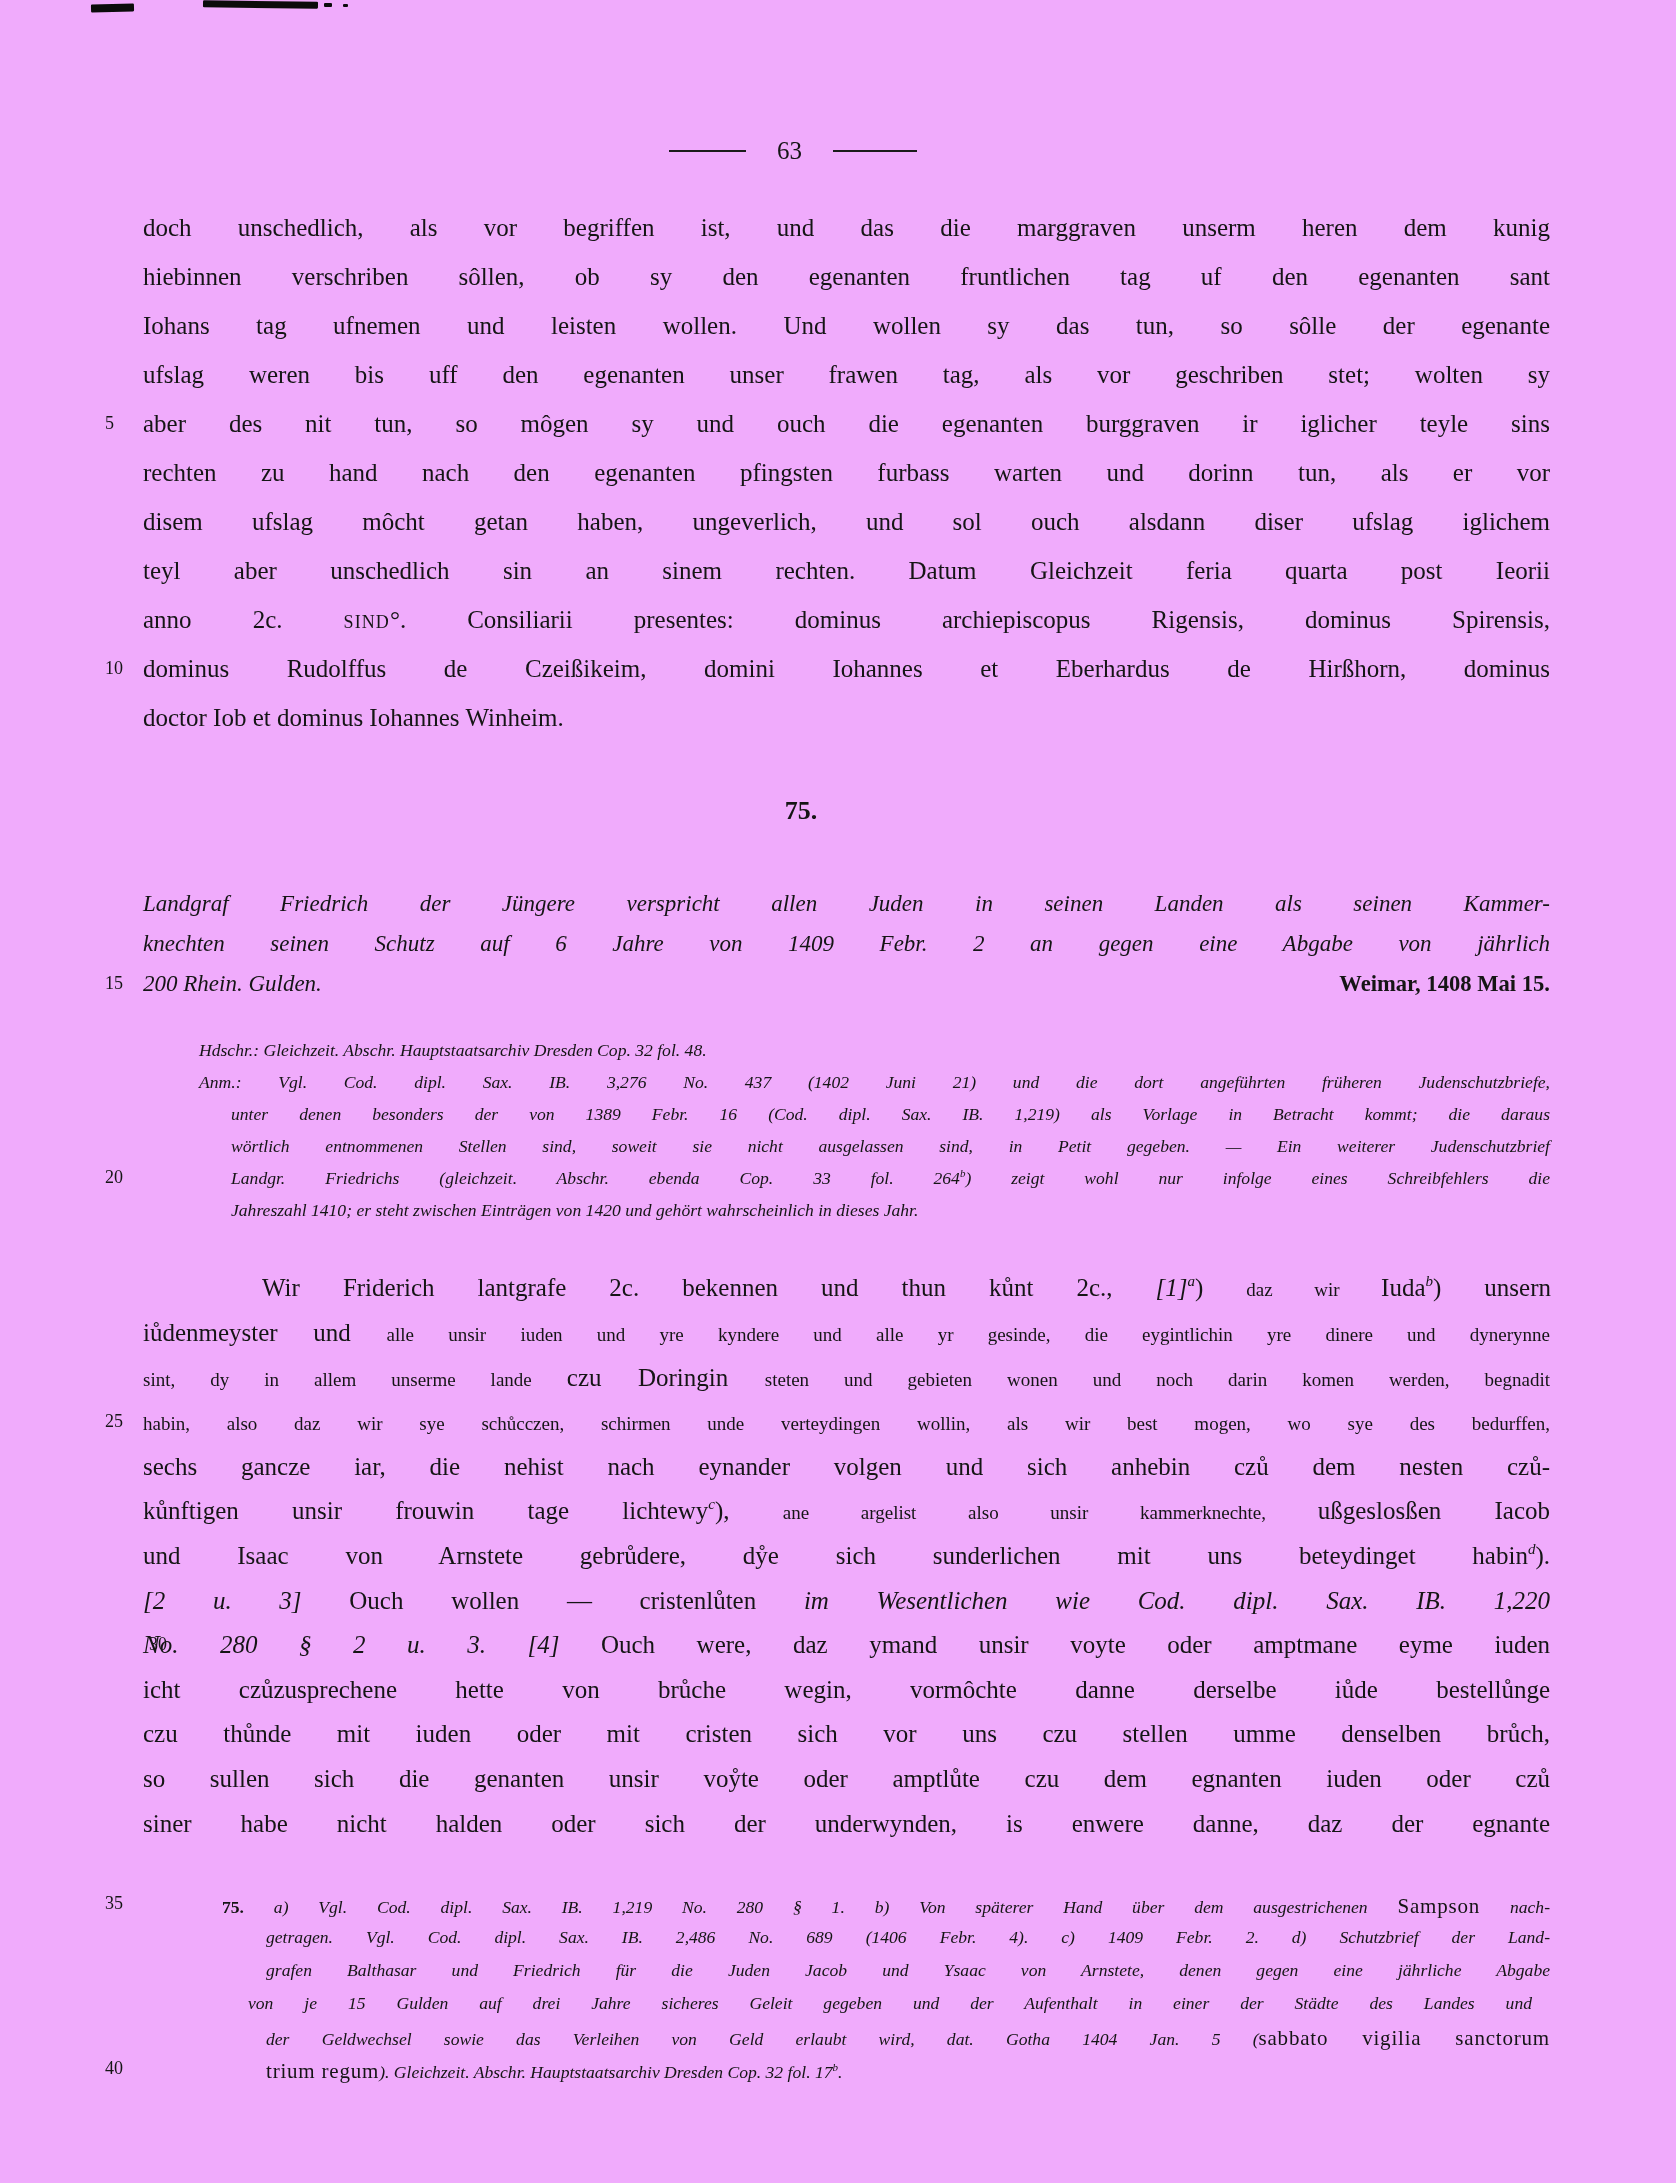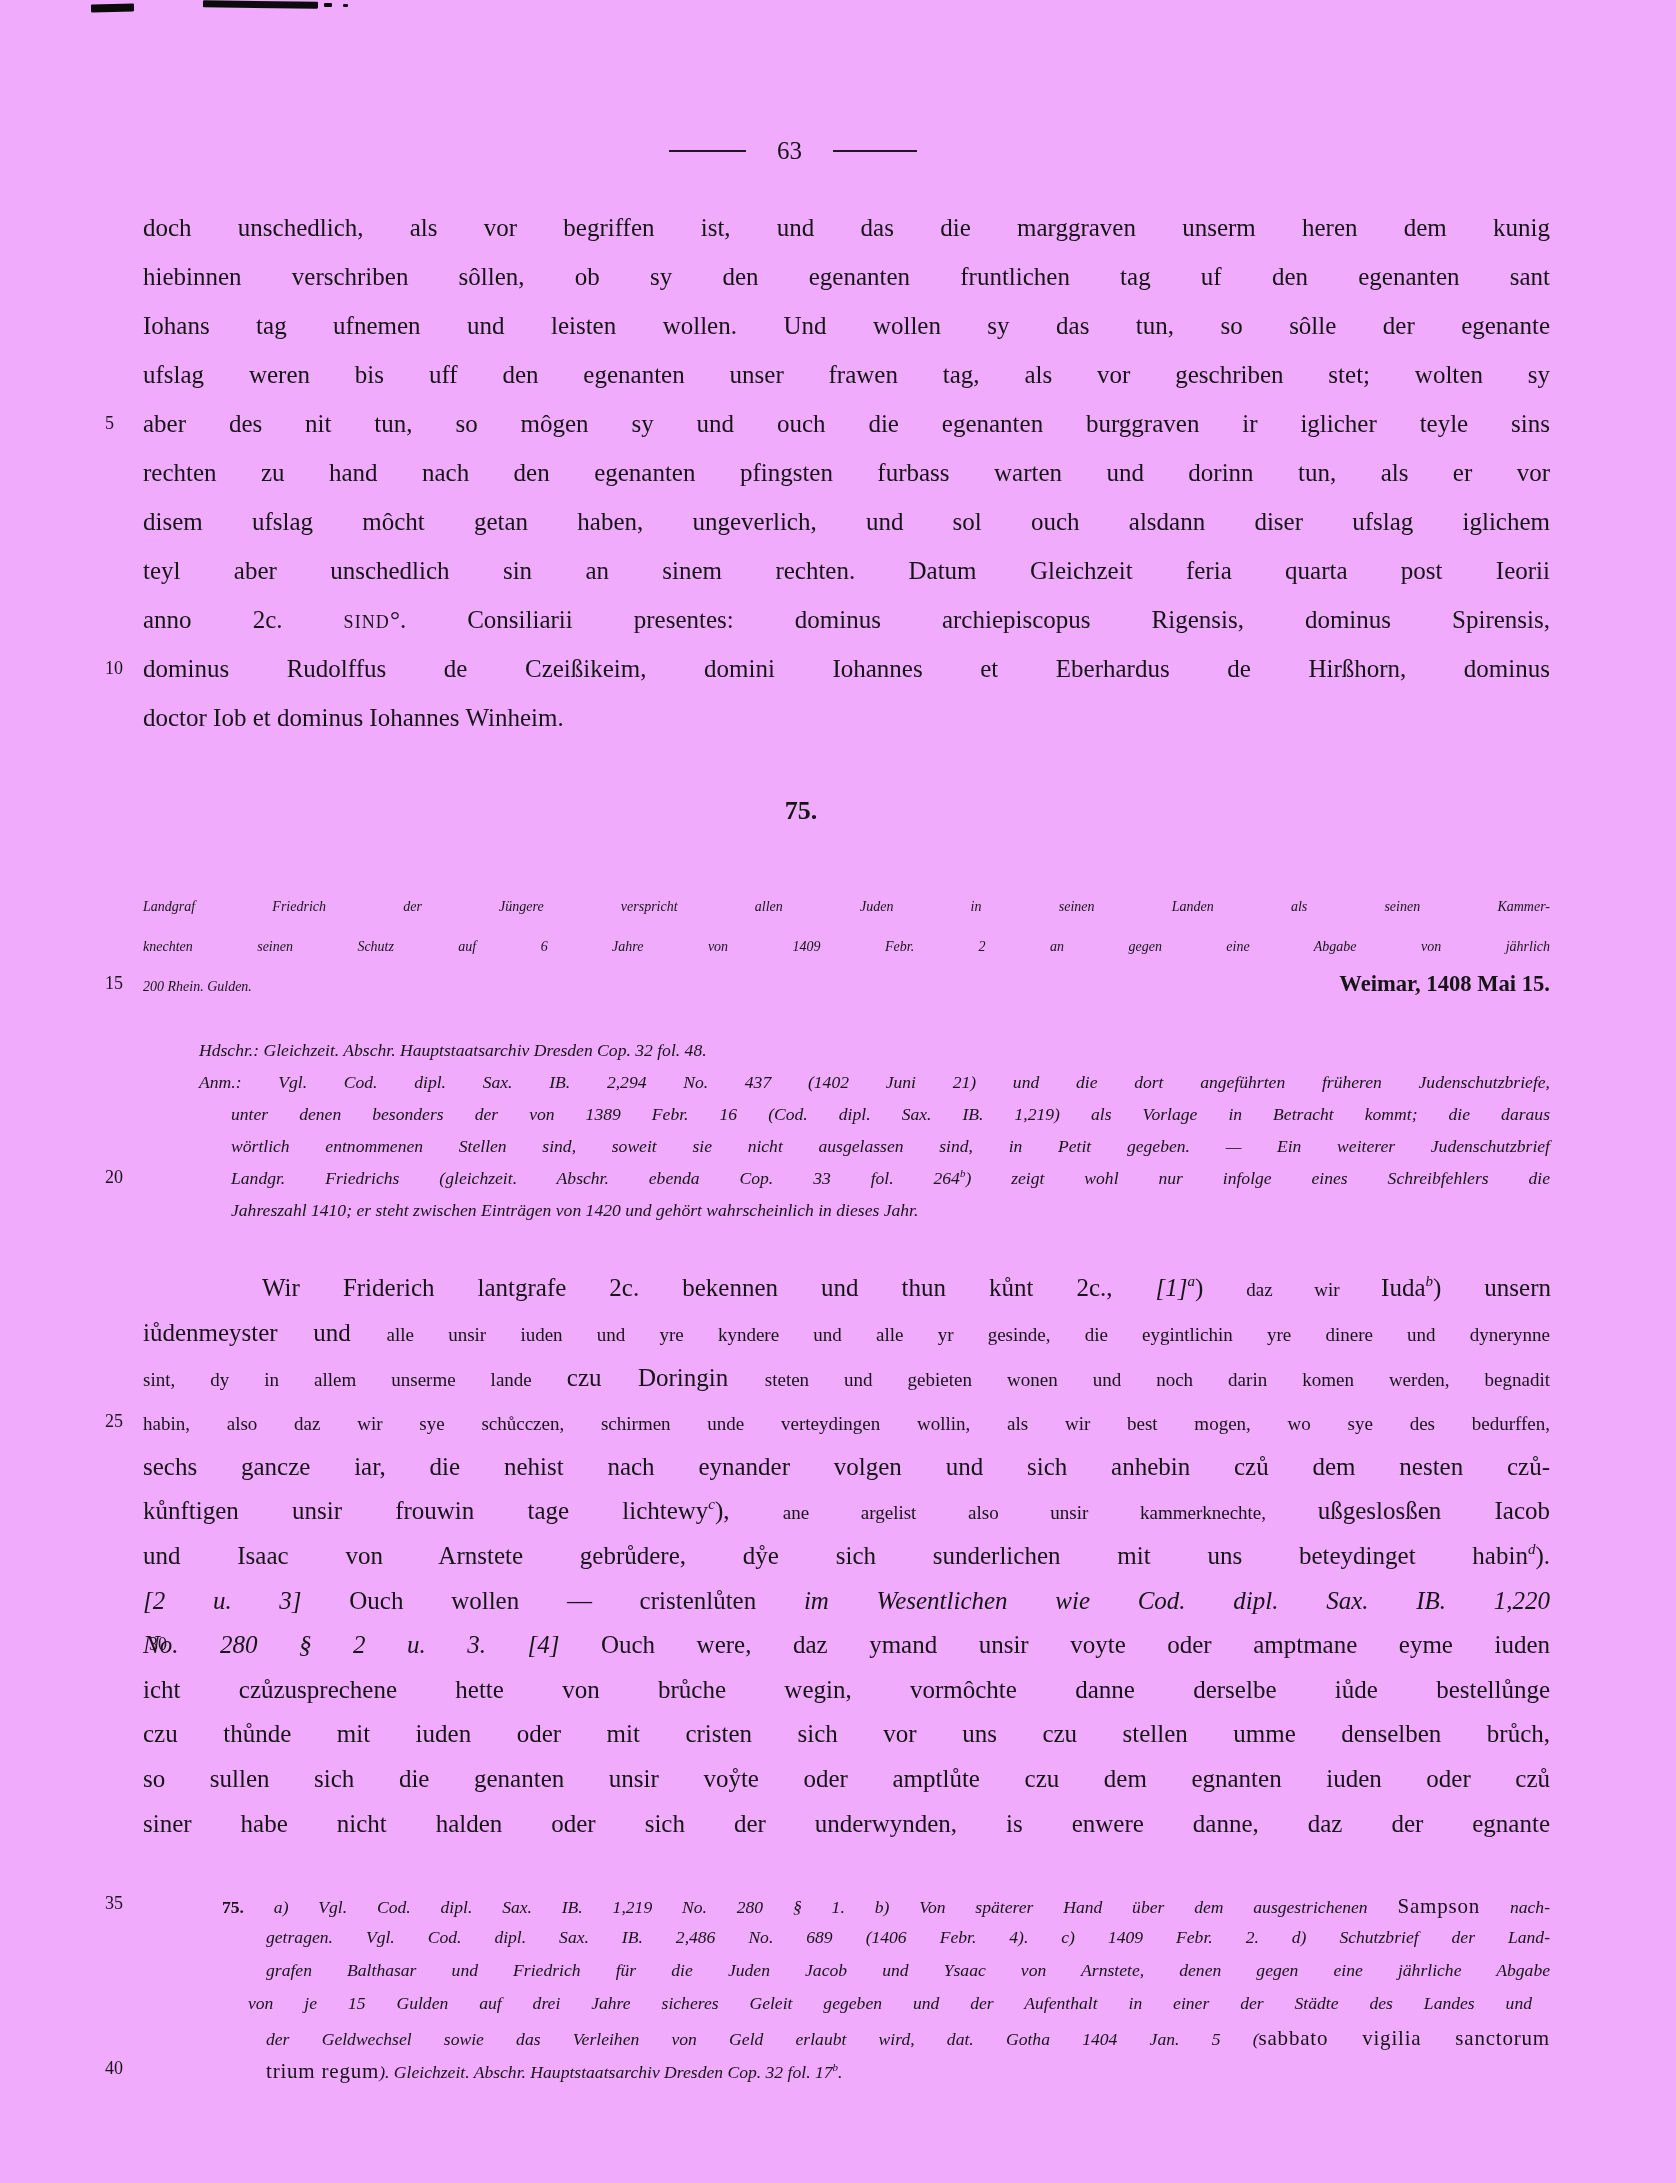--- a/index.html
+++ b/index.html
@@ -13,21 +13,21 @@
   .split{display:flex;justify-content:space-between;align-items:baseline;}
   .s-n{font-size:25px;font-style:normal;}
   .s-p{font-size:19px;font-style:normal;}
   .s-I{font-size:25px;font-style:italic;}
   .s-sc{font-size:25px;font-style:normal;font-variant:small-caps;letter-spacing:1.1px;}
   .s-sup{font-size:15px;font-style:italic;vertical-align:10px;}
   .s-supp{font-size:11px;font-style:italic;vertical-align:7.2px;}
   .s-i{font-size:17.6px;font-style:italic;}
   .s-r{font-size:21px;font-style:normal;letter-spacing:0.8px;}
   .s-bn{font-size:17.6px;font-style:normal;font-weight:700;}
-  .s-i40{font-size:14px;font-style:italic;}
+  .s-i40{font-size:23px;font-style:italic;}
   .s-b40{font-size:22.6px;font-style:normal;font-weight:700;}
   .line-no{position:absolute;left:105px;width:44px;font-size:18px;color:#151515;}
   .entry-heading{position:absolute;top:796px;left:143px;width:1316px;text-align:center;
                  font-size:26px;font-weight:700;}
   .page-head{position:absolute;top:137px;left:617px;width:352px;display:flex;
              align-items:center;justify-content:center;gap:31px;font-size:25px;}
   .rule{background:#1b1b1b;}
   .rl{width:77px;height:2.8px;}
   .rr{width:84px;height:2.2px;}
   .smudge{position:absolute;background:#0b0b0b;border-radius:1.1px;}
@@ -70,21 +70,21 @@
   <div>
       <div class="line t40i just" style="top: 890px; left: 143px; width: 1407px;"><span class="s-i40">Landgraf Friedrich der Jüngere verspricht allen Juden in seinen Landen als seinen Kammer-</span></div>
       <div class="line t40i just" style="top: 930px; left: 143px; width: 1407px;"><span class="s-i40">knechten seinen Schutz auf 6 Jahre von 1409 Febr. 2 an gegen eine Abgabe von jährlich</span></div>
       <div class="line t40i split" style="top: 970px; left: 143px; width: 1407px;">
         <span><span class="s-i40">200 Rhein. Gulden.</span></span>
         <span><span class="s-b40">Weimar, 1408 Mai 15.</span></span>
       </div>
     </div>
   <div>
       <div class="line t32i" style="top: 1038px; left: 199px; width: 1351px;"><span class="s-i">Hdschr.: Gleichzeit. Abschr. Hauptstaatsarchiv Dresden Cop. 32 fol. 48.</span></div>
-      <div class="line t32i just" style="top: 1070px; left: 199px; width: 1351px;"><span class="s-i">Anm.: Vgl. Cod. dipl. Sax. IB. 2,294 No. 437 (1402 Juni 21) und die dort angeführten früheren Judenschutzbriefe,</span></div>
+      <div class="line t32i just" style="top: 1070px; left: 199px; width: 1351px;"><span class="s-i">Anm.: Vgl. Cod. dipl. Sax. IB. 3,276 No. 437 (1402 Juni 21) und die dort angeführten früheren Judenschutzbriefe,</span></div>
       <div class="line t32i just" style="top: 1102px; left: 231px; width: 1319px;"><span class="s-i">unter denen besonders der von 1389 Febr. 16 (Cod. dipl. Sax. IB. 1,219) als Vorlage in Betracht kommt; die daraus</span></div>
       <div class="line t32i just" style="top: 1134px; left: 231px; width: 1319px;"><span class="s-i">wörtlich entnommenen Stellen sind, soweit sie nicht ausgelassen sind, in Petit gegeben. — Ein weiterer Judenschutzbrief</span></div>
       <div class="line t32i just" style="top: 1166px; left: 231px; width: 1319px;"><span class="s-i">Landgr. Friedrichs (gleichzeit. Abschr. ebenda Cop. 33 fol. 264</span><span class="s-supp">b</span><span class="s-i">) zeigt wohl nur infolge eines Schreibfehlers die</span></div>
       <div class="line t32i" style="top: 1198px; left: 231px; width: 1319px;"><span class="s-i">Jahreszahl 1410; er steht zwischen Einträgen von 1420 und gehört wahrscheinlich in dieses Jahr.</span></div>
     </div>
   <div>
       <div class="line t45 just" style="top: 1272px; left: 262px; width: 1289px;"><span class="s-n">Wir Friderich lantgrafe 2c. bekennen und thun kůnt 2c., </span><span class="s-I">[1]</span><span class="s-sup">a</span><span class="s-n">) </span><span class="s-p">daz wir </span><span class="s-n">Iuda</span><span class="s-sup">b</span><span class="s-n">) unsern</span></div>
       <div class="line t45 just" style="top: 1317px; left: 143px; width: 1407px;"><span class="s-n">iůdenmeyster und </span><span class="s-p">alle unsir iuden und yre kyndere und alle yr gesinde, die eygintlichin yre dinere und dynerynne</span></div>
       <div class="line t45 just" style="top: 1362px; left: 143px; width: 1407px;"><span class="s-p">sint, dy in allem unserme lande </span><span class="s-n">czu Doringin </span><span class="s-p">steten und gebieten wonen und noch darin komen werden, begnadit</span></div>
       <div class="line t45 just" style="top: 1406px; left: 143px; width: 1407px;"><span class="s-p">habin, also daz wir sye schůcczen, schirmen unde verteydingen wollin, als wir best mogen, wo sye des bedurffen,</span></div>

